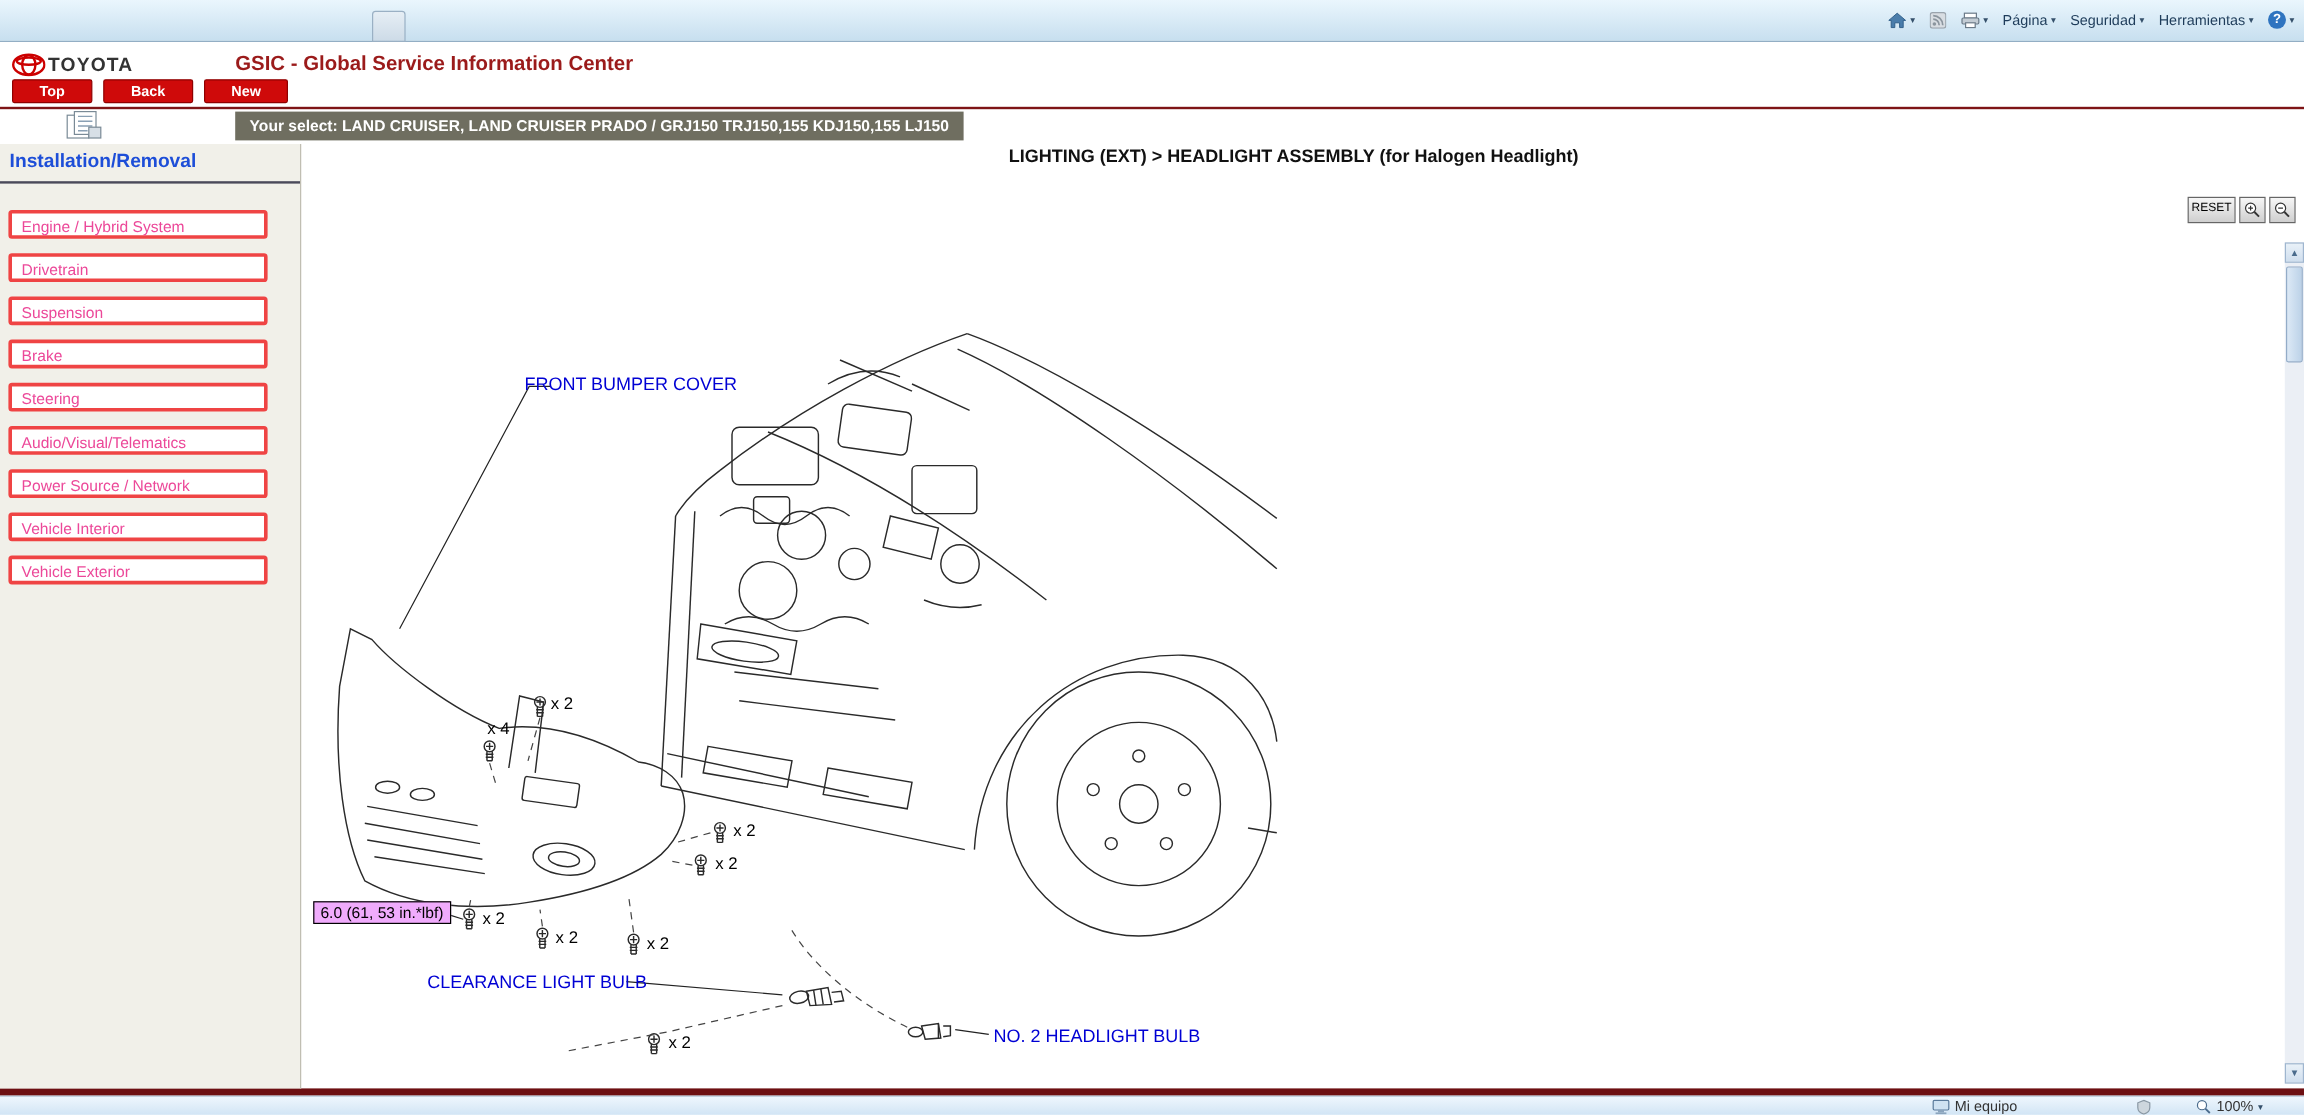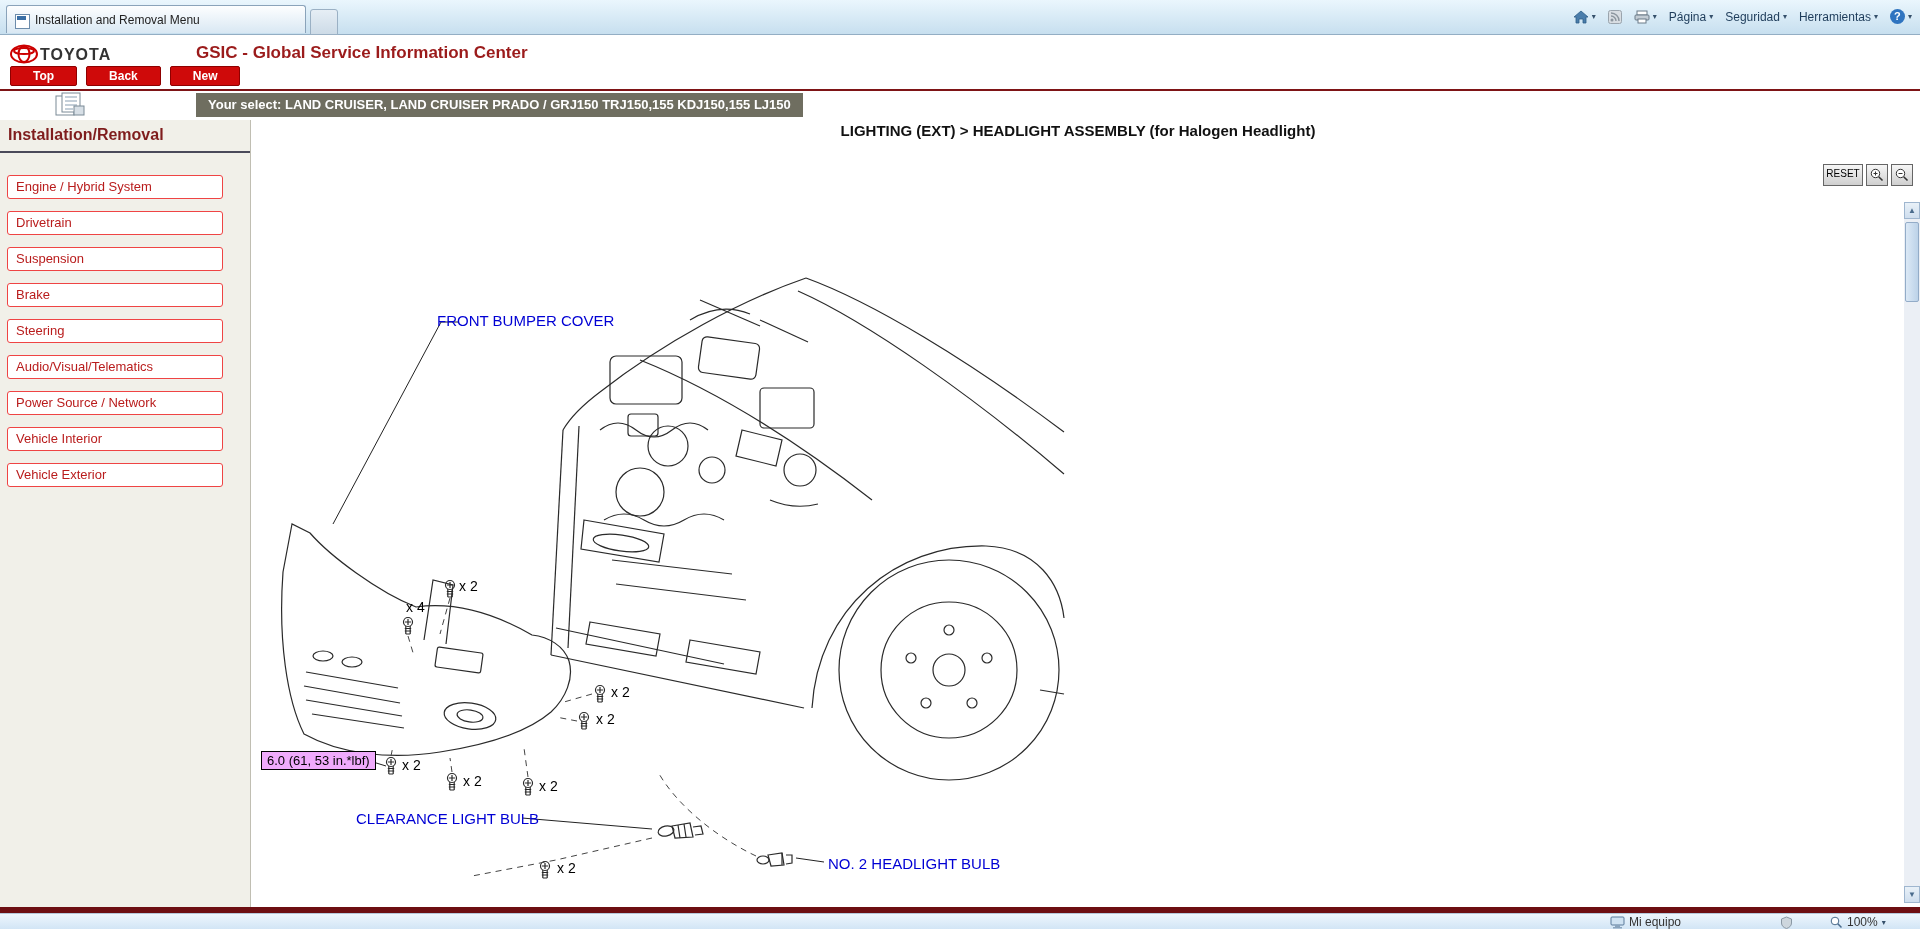--- a/index.html
+++ b/index.html
@@ -26,24 +26,24 @@
   #app-title{left:196px;top:43px;font-size:17px;font-weight:bold;color:#9b1b1b;}
   #nav-buttons{left:10px;top:66px;display:flex;gap:9px;}
   .red-btn{background:#cf0a0a;border:1px solid #8f0000;border-radius:2px;color:#fff;
     font-size:12px;font-weight:bold;padding:1px 22px;height:16px;line-height:16px;cursor:pointer;}
   #header-rule{left:0;top:89px;width:1920px;height:2px;background:#7e1416;}
   #selection-banner{left:196px;top:93px;height:24px;line-height:24px;background:#6f6e60;
     color:#fff;font-size:13px;font-weight:bold;padding:0 12px;white-space:nowrap;}
   
   #sidebar{left:0;top:120px;width:251px;height:787px;background:#f1f0e9;
     border-right:1px solid #c0beb2;z-index:2;box-sizing:border-box;}
-  #sidebar-title{font-size:16px;font-weight:bold;color:#7f1d1d;padding:6px 8px 7px 8px;
+  #sidebar-title{font-size:16px;font-weight:bold;color:#1d4ed8;padding:6px 8px 7px 8px;
     border-bottom:2px solid #4a4a5a;}
   .side-btn{display:block;height:24px;line-height:22px;margin:12px 27px 0 7px;
-    background:#fff;border:1px solid #ef4444;border-radius:3px;color:#b91c1c;
+    background:#fff;border:3px solid #ef4444;border-radius:3px;color:#ec4899;
     font-size:13px;padding-left:8px;cursor:pointer;box-sizing:border-box;}
   .side-btn:first-of-type{margin-top:22px;}
   
   #content-title{left:252px;top:122px;width:1652px;text-align:center;
     font-size:15px;font-weight:bold;color:#111;z-index:3;}
   #zoom-controls{left:1823px;top:164px;display:flex;gap:3px;z-index:3;}
   #reset-btn{width:38px;height:20px;background:linear-gradient(#f6f6f6,#cfcfcf);
     border:1px solid #666;font-size:10px;text-align:center;line-height:18px;cursor:pointer;}
   .zoom-btn{width:20px;height:20px;background:linear-gradient(#f6f6f6,#cfcfcf);
     border:1px solid #666;display:flex;align-items:center;justify-content:center;cursor:pointer;}
@@ -196,26 +196,20 @@
   <span class="count-label" style="left:596px;top:711px">x 2</span>
   <span class="count-label" style="left:402px;top:757px">x 2</span>
   <span class="count-label" style="left:463px;top:773px">x 2</span>
   <span class="count-label" style="left:539px;top:778px">x 2</span>
   <span class="count-label" style="left:557px;top:860px">x 2</span>
 
   <span id="torque-box">6.0 (61, 53 in.*lbf)</span>
 </div>
 
 <div id="tabbar" class="abs">
-  <div id="tab" class="abs">
-    <span id="tab-favicon" class="abs">
-        <i></i>
-      </span>
-    <span>Installation and Removal Menu</span>
-  </div>
   <div id="tab-stub" class="abs"></div>
   <div id="chrome-right" class="abs">
     <span class="chrome-item">
       <svg width="16" height="14" viewBox="0 0 16 14">
           <path d="M8 1 L15 7 H13 V13 H10 V9 H6 V13 H3 V7 H1 Z" fill="#4a7dab" stroke="#2e5d88" stroke-width="0.8"></path>
         </svg>
       <span class="caret">▾</span>
     </span>
     <span class="chrome-item">
       <svg width="14" height="14" viewBox="0 0 14 14">

